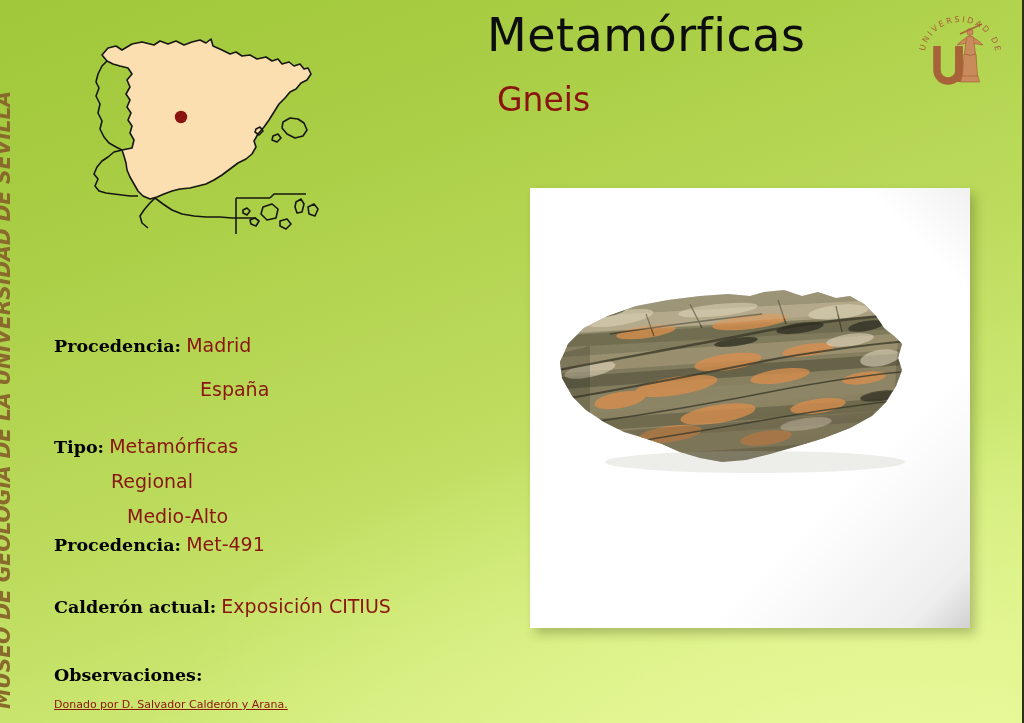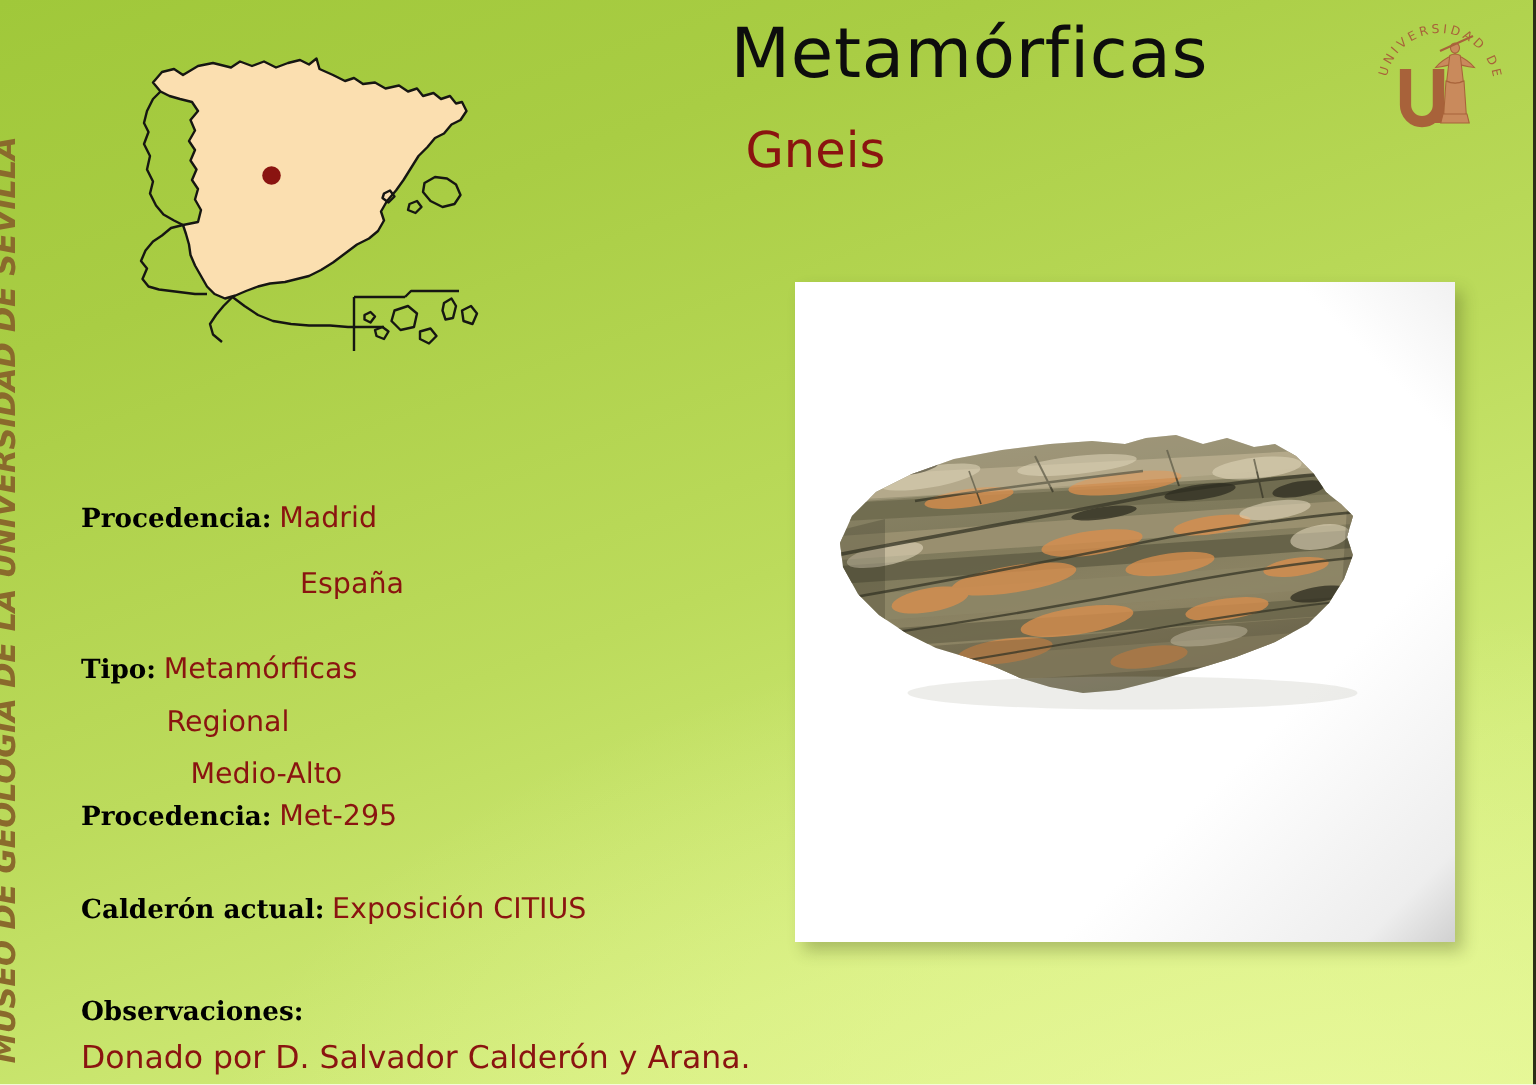--- a/index.html
+++ b/index.html
@@ -120,21 +120,21 @@
   .r-proc       { position:absolute; left:0;   top:0;   }
   .r-proc-v2    { position:absolute; left:146px; top:44px; }
   .r-tipo       { position:absolute; left:0;   top:101px; }
   .r-tipo-v2    { position:absolute; left:57px; top:136px; }
   .r-tipo-v3    { position:absolute; left:73px; top:171px; }
   .r-ref        { position:absolute; left:0;   top:199px; }
   .r-sit        { position:absolute; left:0;   top:261px; }
   .r-obs        { position:absolute; left:0;   top:331px; }
   .r-obs-v      { position:absolute; left:0;   top:359px; }
 
-  .val-obs { font-size: 21px; }
+  .val-obs { font-size: 11px; text-decoration: underline; }
 
   
   .photo-panel {
     position: absolute;
     left: 530px;
     top: 188px;
     width: 440px;
     height: 440px;
     background: #ffffff;
     box-shadow: 5px 6px 10px rgba(60,70,20,.30);
@@ -268,21 +268,21 @@
     </div>
     <div class="row r-tipo-v2 line">
       <span class="val">Regional</span>
     </div>
     <div class="row r-tipo-v3 line">
       <span class="val">Medio-Alto</span>
     </div>
 
     <div class="row r-ref line">
       <span class="lbl">Procedencia:</span>
-      <span class="val">Met-295</span>
+      <span class="val">Met-491</span>
     </div>
 
     <div class="row r-sit line">
       <span class="lbl">Calderón actual:</span>
       <span class="val">Exposición CITIUS</span>
     </div>
 
     <div class="row r-obs line">
       <span class="lbl">Observaciones:</span>
     </div>

